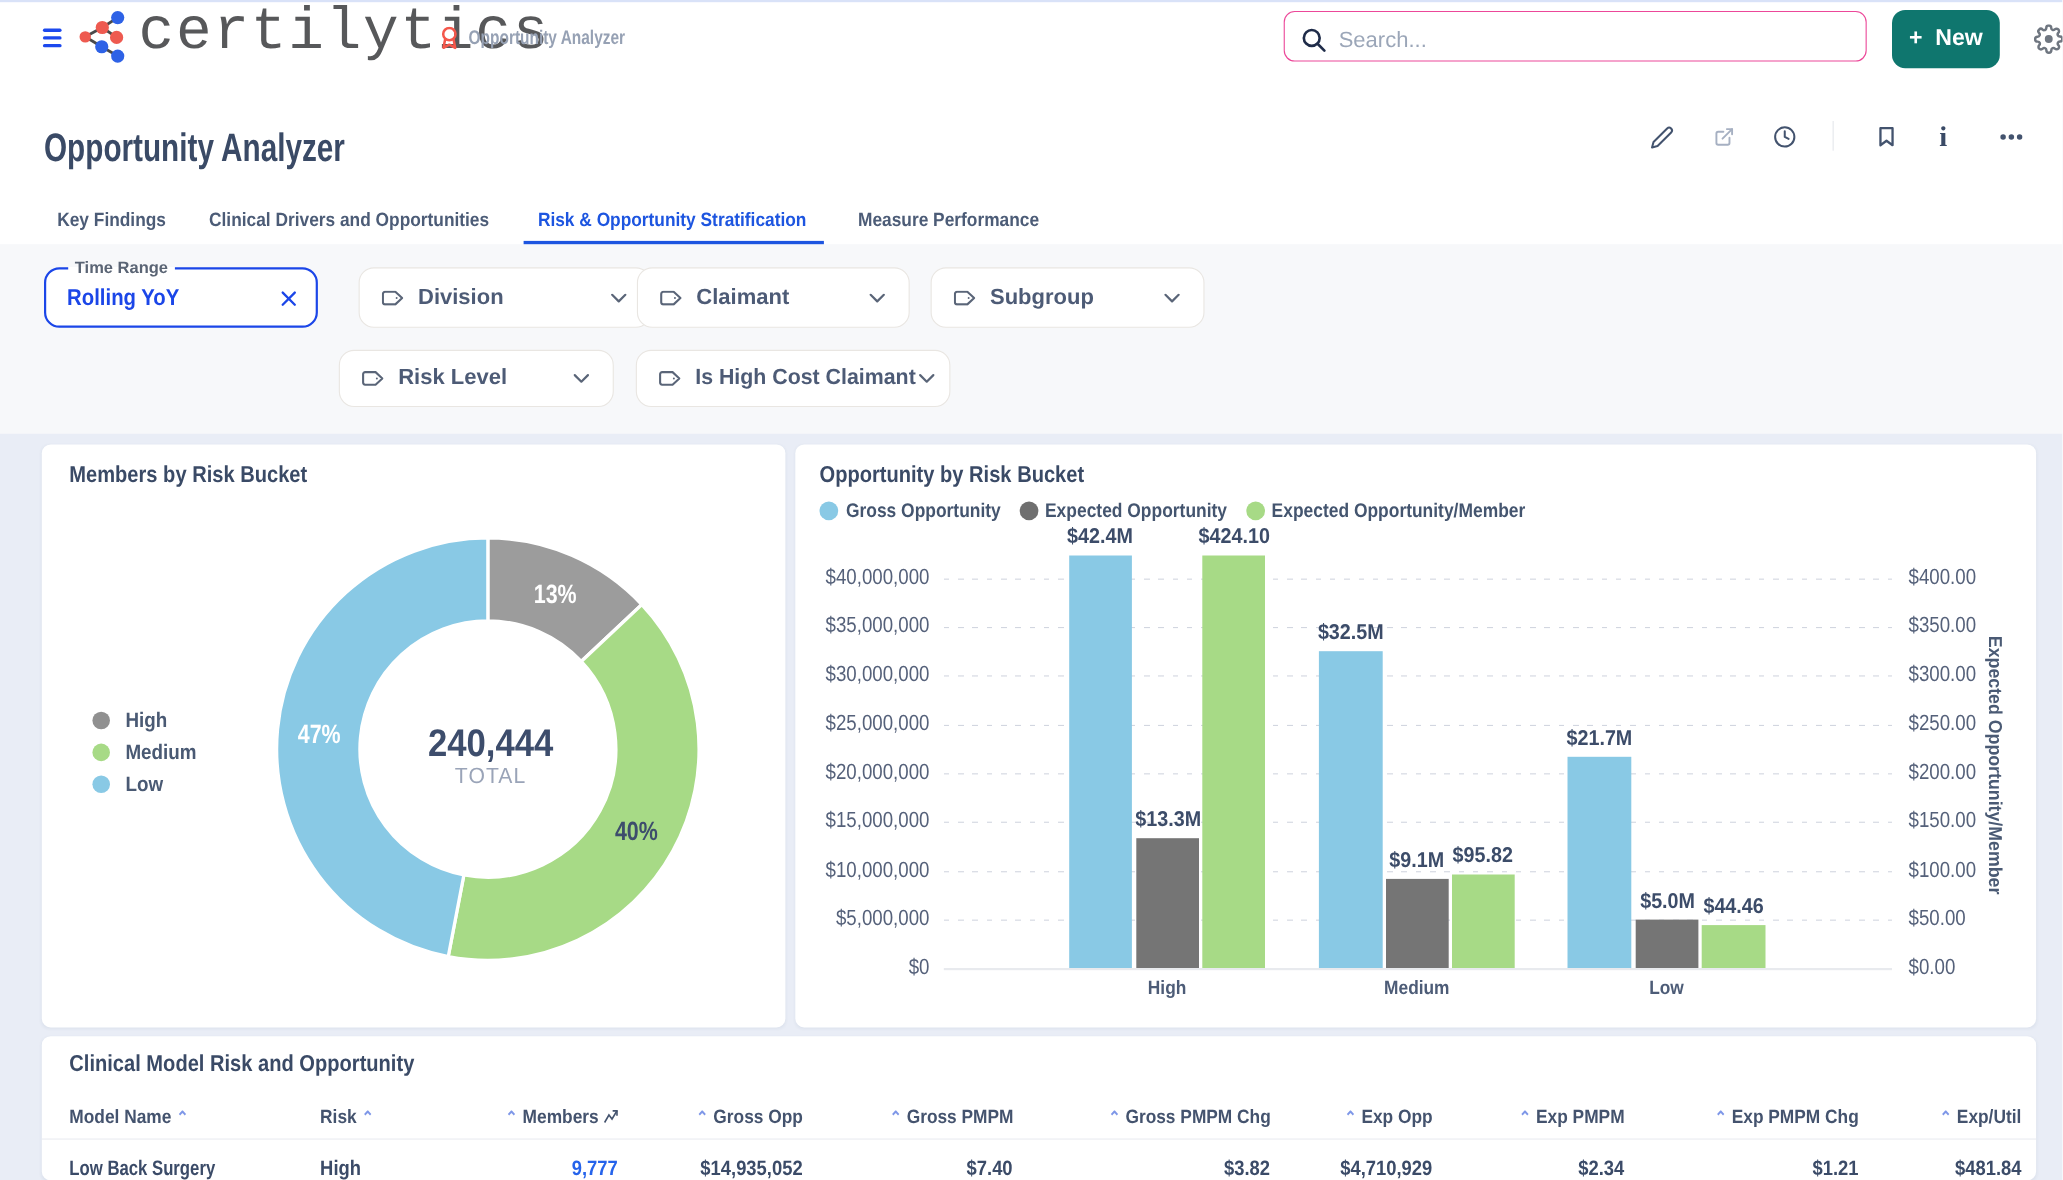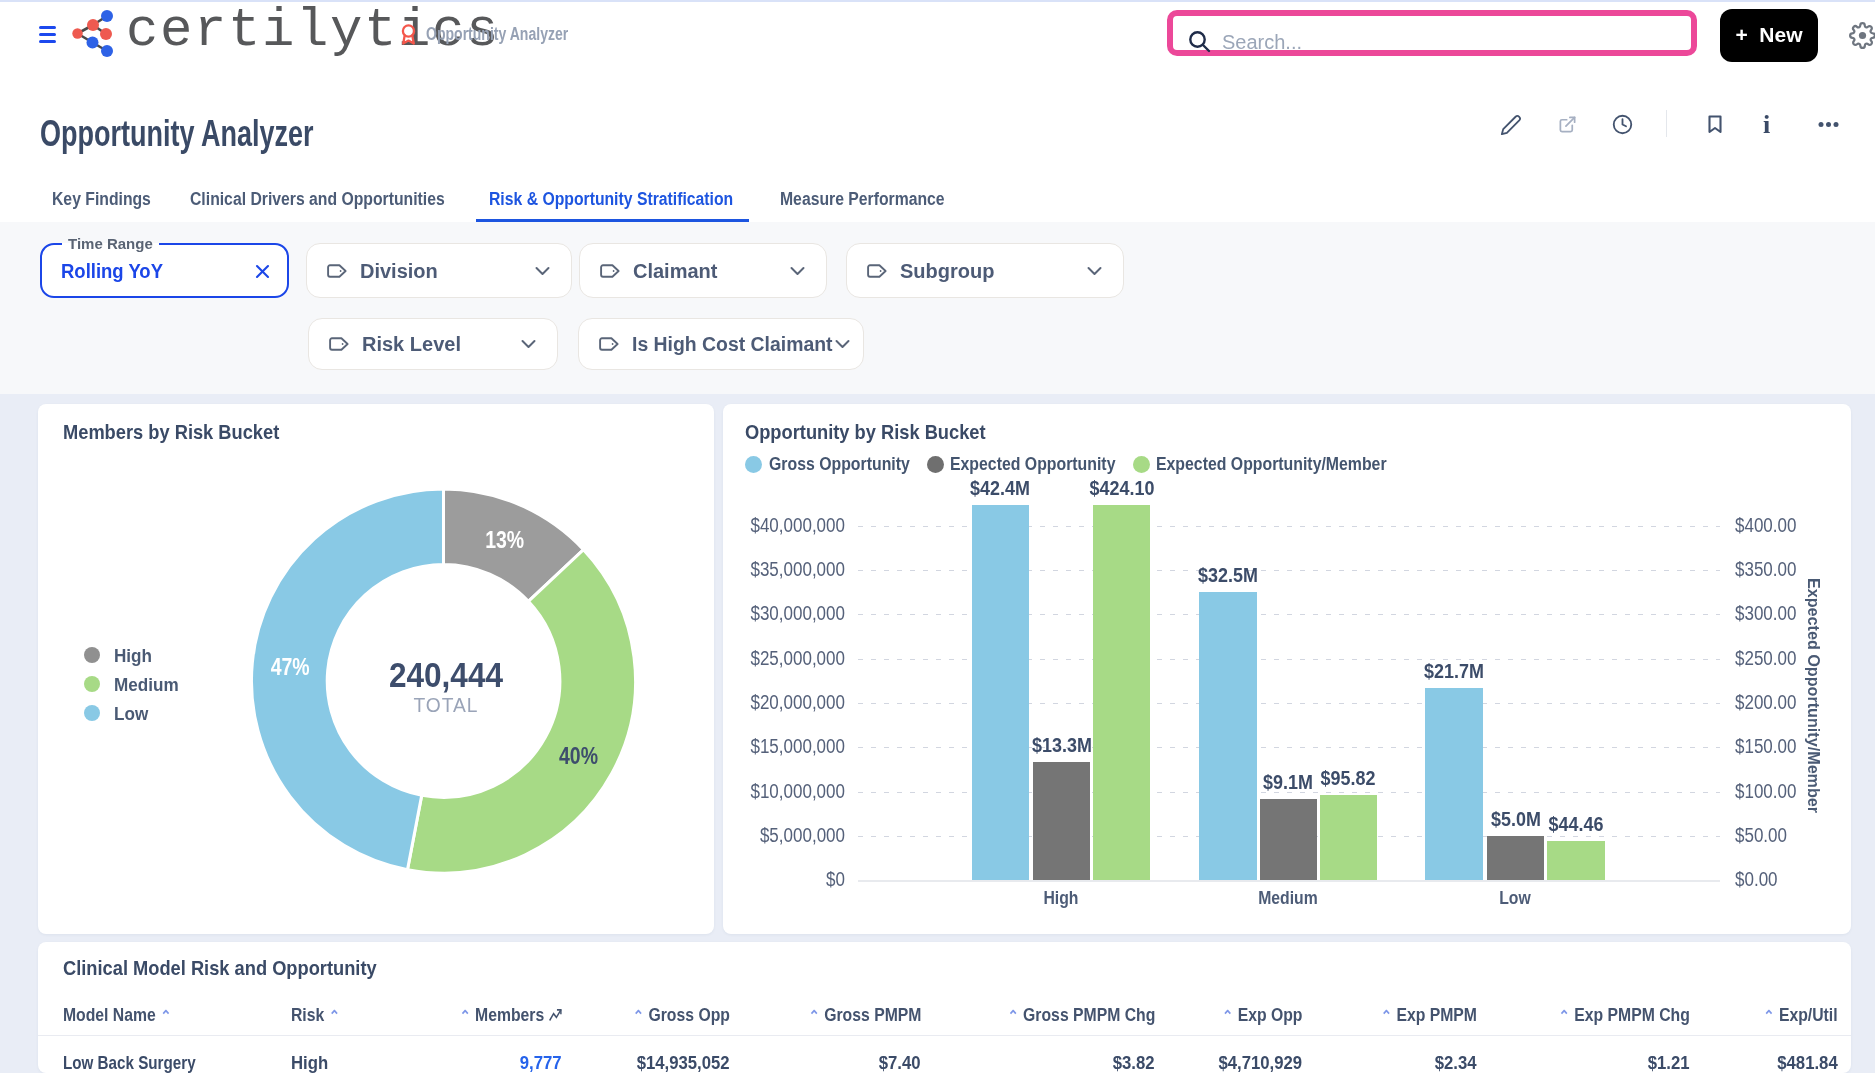--- a/index.html
+++ b/index.html
@@ -9,23 +9,23 @@
   .abs { position:absolute; }
   .topline { left:0; top:0; width:1875px; height:2px; background:#d9e2f8; }
   .filterband { left:0; top:222px; width:1875px; height:172px; background:#f7f8fa; }
   .contentband { left:0; top:394px; width:1875px; height:679px; background:#e9edf6; }
   .card { position:absolute; background:#fff; border-radius:8px; box-shadow:0 1px 3px rgba(40,60,100,.06); }
   .cardtitle { font-size:21px; font-weight:bold; color:#3a4a66; transform:scaleX(0.87); transform-origin:0 50%; white-space:nowrap; }
   
   .burger span { display:block; width:17px; height:3px; border-radius:2px; background:#1c49ee; margin-bottom:4px; }
   .wordmark { font-family:Liberation Mono, monospace; font-size:54px; color:#57585a; letter-spacing:1.6px; }
   .applabel { font-size:18px; font-weight:bold; color:#96a1b4; transform:scaleX(0.78); transform-origin:0 50%; }
-  .search { left:1167px; top:10px; width:530px; height:46px; border:6px solid #ec4899; border-radius:10px; background:#fff; }
+  .search { left:1167px; top:10px; width:530px; height:46px; border:1px solid #ec4899; border-radius:10px; background:#fff; }
   .search .ph { position:absolute; left:49px; top:15px; font-size:20px; color:#9ba6b8; }
-  .newbtn { left:1720px; top:9px; width:98px; height:53px; background:#000000; border-radius:12px; color:#fff; font-size:21px; font-weight:bold; text-align:center; line-height:51px; }
+  .newbtn { left:1720px; top:9px; width:98px; height:53px; background:#0f766e; border-radius:12px; color:#fff; font-size:21px; font-weight:bold; text-align:center; line-height:51px; }
   .pagetitle { left:40px; top:113px; font-size:36px; font-weight:bold; color:#3a4a66; transform:scaleX(0.75); transform-origin:0 50%; }
   
   .tab { position:absolute; top:189px; font-size:17.5px; font-weight:bold; color:#4c5c77; transform:scaleX(0.9); transform-origin:0 50%; white-space:nowrap; }
   .tab.active { color:#1d55e0; }
   .tabline { left:476px; top:219px; width:273px; height:3px; background:#1d55e0; }
   
   .pill { position:absolute; background:#fff; border:1px solid #e9e6e2; border-radius:14px; }
   .pill .lbl { position:absolute; left:53px; top:50%; transform:translateY(-50%); font-size:20px; font-weight:bold; color:#4d5b76; white-space:nowrap; }
   .timerange { left:40px; top:243px; width:249px; height:55px; border:2px solid #1b46e8; border-radius:14px; background:#fff; }
   .timerange .cap { position:absolute; left:20px; top:-10px; padding:0 6px; font-size:15px; font-weight:bold; color:#5a6474; background:linear-gradient(to bottom,#f7f8fa 45%,#ffffff 45%); }
@@ -126,41 +126,41 @@
 
   <div class="abs timerange">
     <div class="cap">Time Range</div>
     <div class="val">Rolling YoY</div>
     <svg class="abs" style="left:213px; top:19px;" width="15" height="15" viewBox="0 0 15 15" stroke="#1b46e8" stroke-width="2.1" stroke-linecap="round">
         <line x1="2" y1="2" x2="13" y2="13"></line>
         <line x1="13" y1="2" x2="2" y2="13"></line>
       </svg>
   </div>
 
-  <div class="pill" style="left:306px; top:243px; width:266px; height:55px;">
+  <div class="pill" style="left:326px; top:243px; width:266px; height:55px;">
       <svg class="tag" width="20" height="14" viewBox="0 0 20 14" fill="none" stroke="#5a6578" stroke-width="1.9" stroke-linejoin="round">
         <path d="M3 1.3 H12.4 L18.6 7 L12.4 12.7 H3 A1.9 1.9 0 0 1 1.1 10.8 V3.2 A1.9 1.9 0 0 1 3 1.3 Z"></path>
         <circle cx="13.6" cy="7" r="0.9" fill="#5a6578" stroke="none"></circle>
       </svg>
       <span class="lbl">Division</span>
       <svg class="chev" width="15" height="9" viewBox="0 0 15 9" fill="none" stroke="#5a6578" stroke-width="2" stroke-linecap="round" stroke-linejoin="round">
         <polyline points="1.5 1.5 7.5 7.5 13.5 1.5"></polyline>
       </svg>
     </div>
   <div class="pill" style="left:579px; top:243px; width:248px; height:55px;">
       <svg class="tag" width="20" height="14" viewBox="0 0 20 14" fill="none" stroke="#5a6578" stroke-width="1.9" stroke-linejoin="round">
         <path d="M3 1.3 H12.4 L18.6 7 L12.4 12.7 H3 A1.9 1.9 0 0 1 1.1 10.8 V3.2 A1.9 1.9 0 0 1 3 1.3 Z"></path>
         <circle cx="13.6" cy="7" r="0.9" fill="#5a6578" stroke="none"></circle>
       </svg>
       <span class="lbl">Claimant</span>
       <svg class="chev" width="15" height="9" viewBox="0 0 15 9" fill="none" stroke="#5a6578" stroke-width="2" stroke-linecap="round" stroke-linejoin="round">
         <polyline points="1.5 1.5 7.5 7.5 13.5 1.5"></polyline>
       </svg>
     </div>
-  <div class="pill" style="left:846px; top:243px; width:278px; height:55px;">
+  <div class="pill" style="left:846px; top:243px; width:249px; height:55px;">
       <svg class="tag" width="20" height="14" viewBox="0 0 20 14" fill="none" stroke="#5a6578" stroke-width="1.9" stroke-linejoin="round">
         <path d="M3 1.3 H12.4 L18.6 7 L12.4 12.7 H3 A1.9 1.9 0 0 1 1.1 10.8 V3.2 A1.9 1.9 0 0 1 3 1.3 Z"></path>
         <circle cx="13.6" cy="7" r="0.9" fill="#5a6578" stroke="none"></circle>
       </svg>
       <span class="lbl">Subgroup</span>
       <svg class="chev" width="15" height="9" viewBox="0 0 15 9" fill="none" stroke="#5a6578" stroke-width="2" stroke-linecap="round" stroke-linejoin="round">
         <polyline points="1.5 1.5 7.5 7.5 13.5 1.5"></polyline>
       </svg>
     </div>
 

